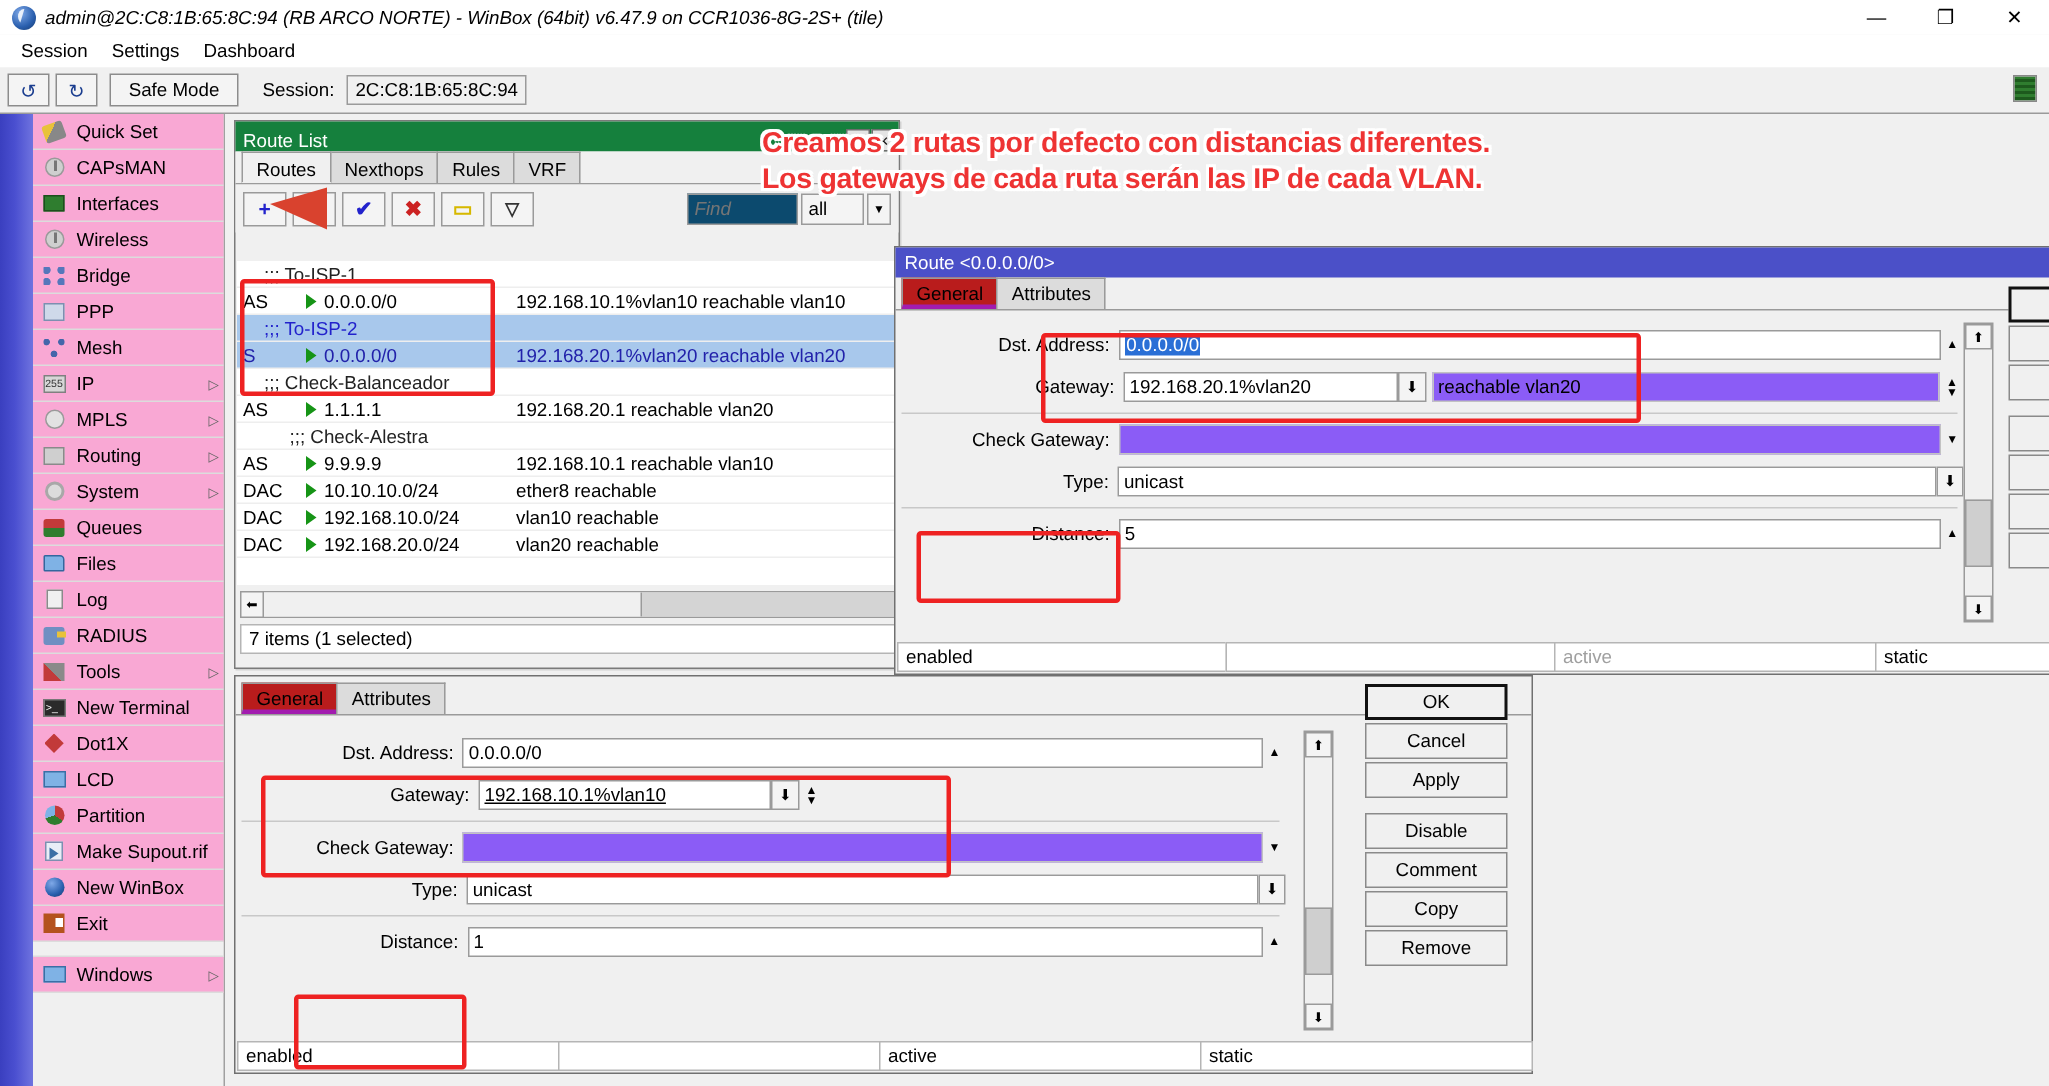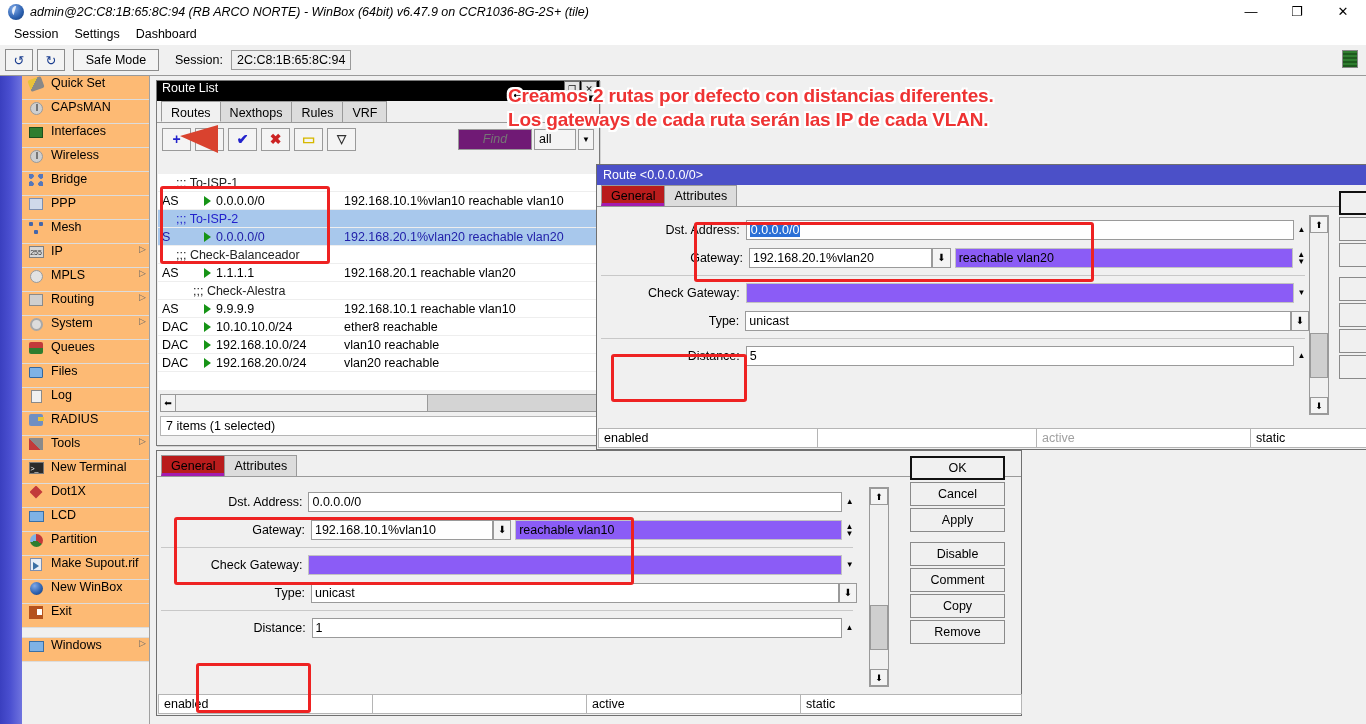--- a/index.html
+++ b/index.html
@@ -85,23 +85,23 @@
   .sb-rail-text {
     position: absolute; left: -62px; bottom: 0px; width: 150px; height: 22px;
     transform: rotate(-90deg); transform-origin: left top;
     color: #cdd0f4; font-size: 14px; letter-spacing: .4px;
     display: flex; align-items: center; justify-content: flex-start;
     white-space: nowrap;
     bottom: auto; top: 440px; left: 21px;
   }
   .sb-list { position: absolute; left: 22px; top: 0; width: 128px; }
   .sb-item {
-    height: 24px; display: flex; 
+    height: 24px; display: flex; align-items: center;
     border-bottom: 1px solid #dcdcdc; padding-left: 5px; font-size: 12.5px;
-    cursor: default; background: #fdba74;
+    cursor: default; background: #f9a8d4;
   }
   .sb-item .ico {
     width: 18px; height: 16px; margin-right: 6px; flex: 0 0 auto;
     display: flex; align-items: center; justify-content: center; font-size: 12px;
   }
   .sb-item .lbl { flex: 1 1 auto; white-space: nowrap; overflow: hidden; }
   .sb-item .arrow { font-size: 9px; color: #666; margin-right: 4px; }
   .sb-sep { height: 10px; background: #f0f0f0; border-bottom: 1px solid #dcdcdc; }
 
   
@@ -141,21 +141,21 @@
   .g-exit:after{content:"";position:absolute;right:1px;top:3px;width:5px;height:6px;background:#fff;}
   .g-windows { width:15px;height:11px;background:#7fb2e5;border:1px solid #3a6fa5;}
 
   
   .routelist {
     position: absolute; left: 156px; top: 80px; width: 444px; height: 366px;
     background: #f0f0f0; border: 1px solid #7a7a7a;
     box-shadow: 1px 1px 0 rgba(0,0,0,.12);
   }
   .rl-title {
-    height: 20px; background: #000000; display: flex; align-items: flex-start;
+    height: 20px; background: #15803d; display: flex; align-items: flex-end;
     padding-left: 5px; font-size: 12.5px; color: #ffffff;
   }
   .rl-title-ctrls { margin-left: auto; display: flex; gap: 1px; padding-right: 2px; }
   .rl-tbtn {
     width: 16px; height: 15px; border: 1px solid #6d6d6d; background: #e4e4e4;
     display: flex; align-items: center; justify-content: center; font-size: 9px; color: #111;
     cursor: default;
   }
   .rl-tabs { display: flex; height: 22px; padding-left: 4px; background: #f0f0f0; border-bottom: 1px solid #9a9a9a; }
   .rl-tab {
@@ -169,24 +169,23 @@
   }
   .rl-tb {
     width: 29px; height: 23px; border: 1px solid #9a9a9a; background: #f4f4f4;
     display: flex; align-items: center; justify-content: center; cursor: default;
     font-size: 14px; font-weight: bold;
   }
   .rl-find {
     margin-left: auto; display: flex; align-items: center; gap: 2px;
   }
   .rl-find input {
-    width: 74px; height: 21px; border: 1px solid #9a9a9a; background: #701a75;
+    width: 74px; height: 21px; border: 1px solid #9a9a9a; background: #0c4a6e;
     font-size: 12.5px; font-style: italic; color: #999; padding: 0 4px;
     font-family: "Liberation Sans", sans-serif;
-    text-align: center;
   }
   .rl-allbox {
     width: 42px; height: 21px; border: 1px solid #9a9a9a; background: #f4f4f4;
     display: flex; align-items: center; padding-left: 4px; font-size: 12.5px;
   }
   .rl-allarrow {
     width: 16px; height: 21px; border: 1px solid #9a9a9a; background: #f4f4f4;
     display: flex; align-items: center; justify-content: center; font-size: 8px;
   }
   .rl-grid { position: absolute; left: 1px; top: 93px; width: 441px; height: 217px; background: #fff; overflow: hidden; }
@@ -660,23 +659,22 @@
 
     <div style="position:absolute; left:0; top:34px; width:700px;">
       <div class="frow">
         <div class="flabel" style="width:125px;">Dst. Address:</div>
         <div class="ftext" style="width:585px;">0.0.0.0/0</div>
         <div class="spin">▲</div>
       </div>
 
       <div class="frow">
         <div class="flabel" style="width:125px;">Gateway:</div>
-        <div class="ftext" style="width:195px;">192.168.10.1%vlan10</div>
+        <div class="ftext" style="width:195px;text-decoration:underline;">192.168.10.1%vlan10</div>
         <div class="fbtn-arrow">⬇</div>
-        <div class="ftext disabled" style="width:350px;margin-left:4px;color:#000;">reachable vlan10</div>
         <div class="spin">▲<br>▼</div>
       </div>
 
       <div class="dlg-sep"></div>
 
       <div class="frow">
         <div class="flabel" style="width:125px;">Check Gateway:</div>
         <div class="ftext disabled" style="width:585px;"></div>
         <div class="spin">▼</div>
       </div>

